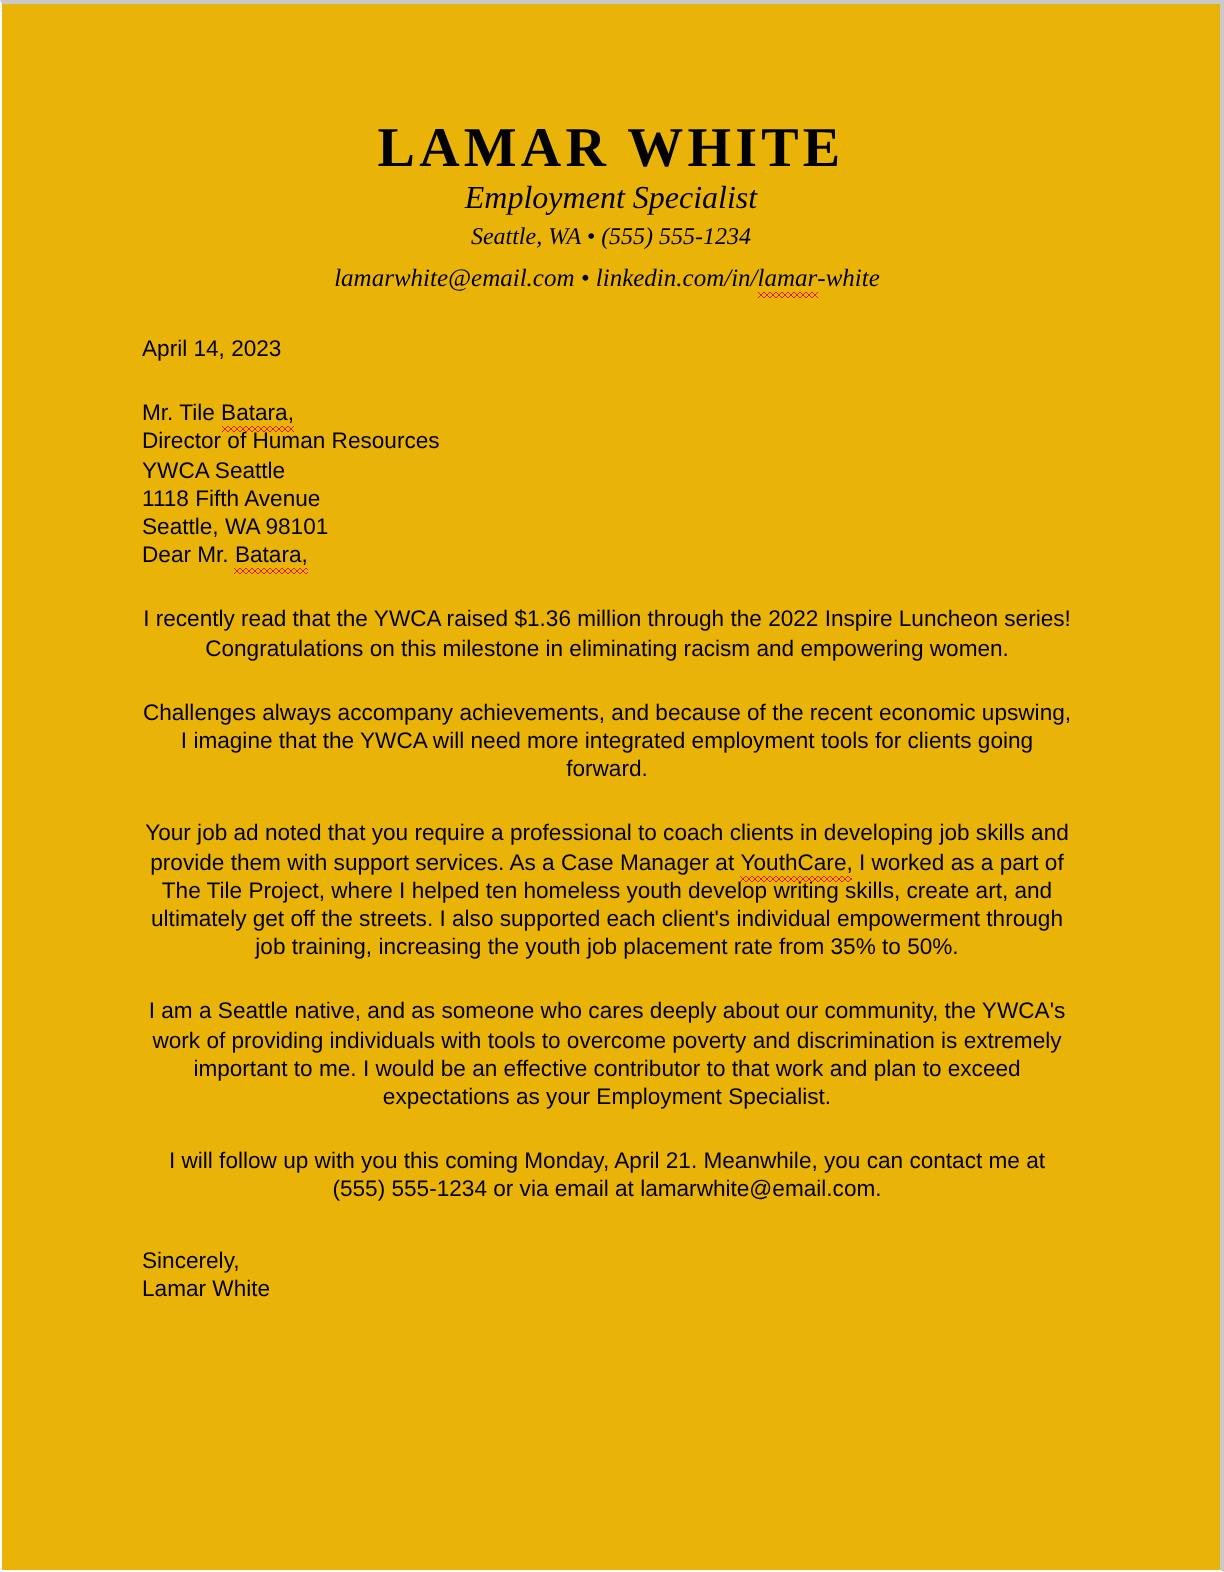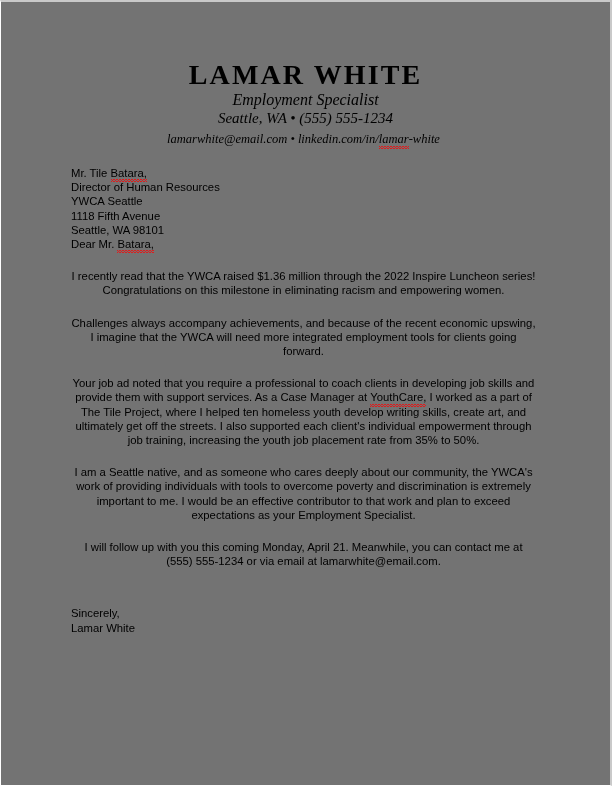--- a/index.html
+++ b/index.html
@@ -10,21 +10,21 @@
   }
   body {
     font-family: "Liberation Sans", sans-serif;
     -webkit-font-smoothing: antialiased;
   }
 
   #page {
     position: relative;
     width: 612px;
     height: 786px;
-    background: #737373;
+    background: #eab308;
     box-sizing: border-box;
     border-top: 2px solid #c9c9c9;
     border-right: 2px solid #c9c9c9;
     border-left: 1px solid #ffffff;
     border-bottom: 1px solid #ffffff;
     overflow: hidden;
   }
 
   
   .letterhead {
@@ -44,21 +44,21 @@
     font-family: "Liberation Serif", serif;
     font-style: italic;
     font-size: 16px;
     line-height: 20px;
     color: #000000;
     margin: 0 0 0 0;
   }
   .lh-loc {
     font-family: "Liberation Serif", serif;
     font-style: italic;
-    font-size: 15px;
+    font-size: 12px;
     line-height: 17px;
     color: #000000;
     margin: 0;
   }
   .lh-contact {
     font-family: "Liberation Serif", serif;
     font-style: italic;
     font-size: 12.5px;
     line-height: 17px;
     color: #000000;
@@ -81,21 +81,21 @@
     margin-top: 18px;
   }
   .addr-block .line { display: block; }
   .salutation {
   }
   .para {
     margin-top: 18px;
     text-align: center;
   }
   .closing {
-    margin-top: 38px;
+    margin-top: 21px;
   }
   .closing .line { display: block; }
 
   
   .sp {
     position: relative;
     display: inline-block;
     white-space: nowrap;
   }
   .sp::after {
@@ -125,20 +125,21 @@
     <div class="lh-name">LAMAR WHITE</div>
     <div class="lh-title">Employment Specialist</div>
     <div class="lh-loc">Seattle, WA • (555) 555-1234</div>
     <div class="lh-contact">
       <span>lamarwhite@email.com</span><span> • </span><span>linkedin.com/in/</span><span class="sp sp-serif">lamar</span><span>-white</span>
     </div>
   </div>
 
   <div class="letter">
 
+    <div class="date-line">April 14, 2023</div>
 
     <div class="addr-block">
       <span class="line"><span>Mr. Tile </span><span class="sp">Batara,</span></span>
       <span class="line">Director of Human Resources</span>
       <span class="line">YWCA Seattle</span>
       <span class="line">1118 Fifth Avenue</span>
       <span class="line">Seattle, WA 98101</span>
     </div>
 
     <div class="salutation"><span>Dear Mr. </span><span class="sp">Batara,</span></div>

